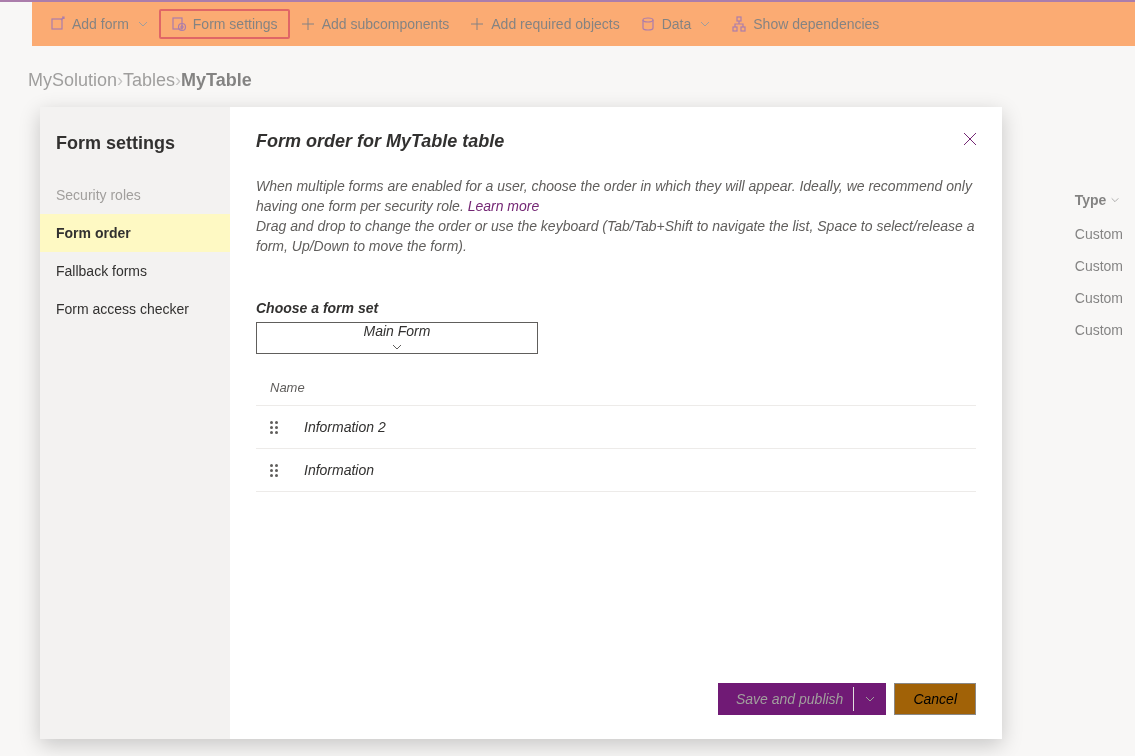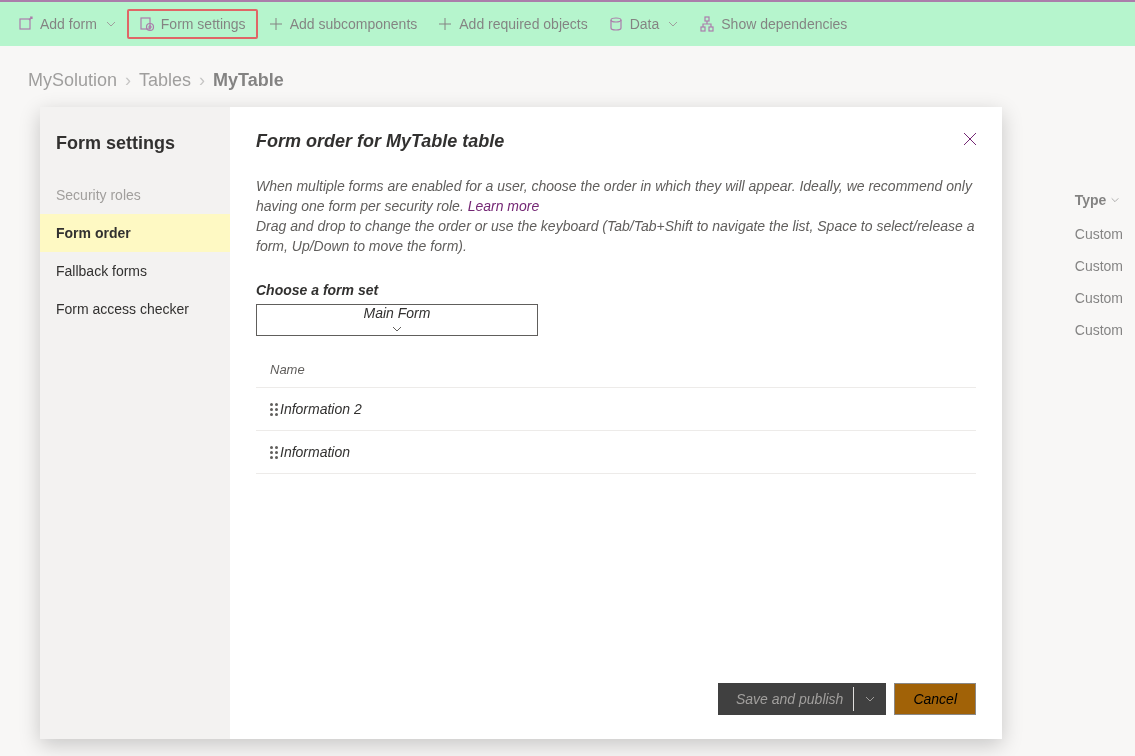--- a/index.html
+++ b/index.html
@@ -14,26 +14,27 @@
       height: 756px;
       overflow: hidden;
       position: relative;
     }
     .top-border {
       height: 2px;
       background: #742774;
     }
     .toolbar {
       height: 44px;
-      background: #86efac;
+      background: #f97316;
       display: flex;
       align-items: center;
       padding: 0 8px;
       font-size: 14px;
       color: #323130;
+      margin-left: 32px;
     }
     .toolbar-item {
       display: flex;
       align-items: center;
       padding: 6px 10px;
       cursor: pointer;
       gap: 6px;
     }
     .toolbar-item.highlighted {
       border: 2px solid #cc0000;
@@ -55,21 +56,20 @@
       width: 12px;
       height: 12px;
       margin-left: 2px;
     }
     .breadcrumb {
       padding: 24px 28px 12px 28px;
       font-size: 18px;
       color: #605e5c;
       display: flex;
       align-items: center;
-      gap: 8px;
     }
     .breadcrumb-sep {
       color: #a19f9d;
     }
     .breadcrumb-current {
       font-weight: 600;
       color: #323130;
     }
     .overlay {
       position: absolute;
@@ -138,21 +138,21 @@
     .modal-title {
       font-size: 18px;
       font-weight: 600;
       color: #323130;
       margin-bottom: 24px;
     }
     .modal-description {
       font-size: 14px;
       color: #605e5c;
       line-height: 20px;
-      margin-bottom: 26px;
+      margin-bottom: 44px;
     }
     .modal-description a {
       color: #742774;
       text-decoration: none;
     }
     .form-label {
       font-size: 14px;
       font-weight: 600;
       color: #323130;
       margin-bottom: 6px;
@@ -175,21 +175,21 @@
       padding: 10px 14px;
       font-size: 13px;
       color: #605e5c;
       border-bottom: 1px solid #edebe9;
     }
     .list-row {
       padding: 13px 14px;
       border-bottom: 1px solid #edebe9;
       display: flex;
       align-items: center;
-      gap: 0;
+      gap: 24px;
       font-size: 14px;
       color: #323130;
     }
     .drag-handle {
       width: 10px;
       height: 14px;
       display: flex;
       flex-wrap: wrap;
       gap: 2px;
       align-content: center;
@@ -212,21 +212,21 @@
       height: 32px;
       padding: 0 18px;
       font-size: 14px;
       display: flex;
       align-items: center;
       cursor: pointer;
       border: 1px solid #8a8886;
       background: #a16207;
     }
     .btn-primary-disabled {
-      background: #404040;
+      background: #701a75;
       color: #a19f9d;
       border: none;
       padding-right: 10px;
     }
     .btn-primary-disabled .divider {
       width:1px;
       height:24px;
       background:#e1dfdd;
       margin: 0 10px;
     }

